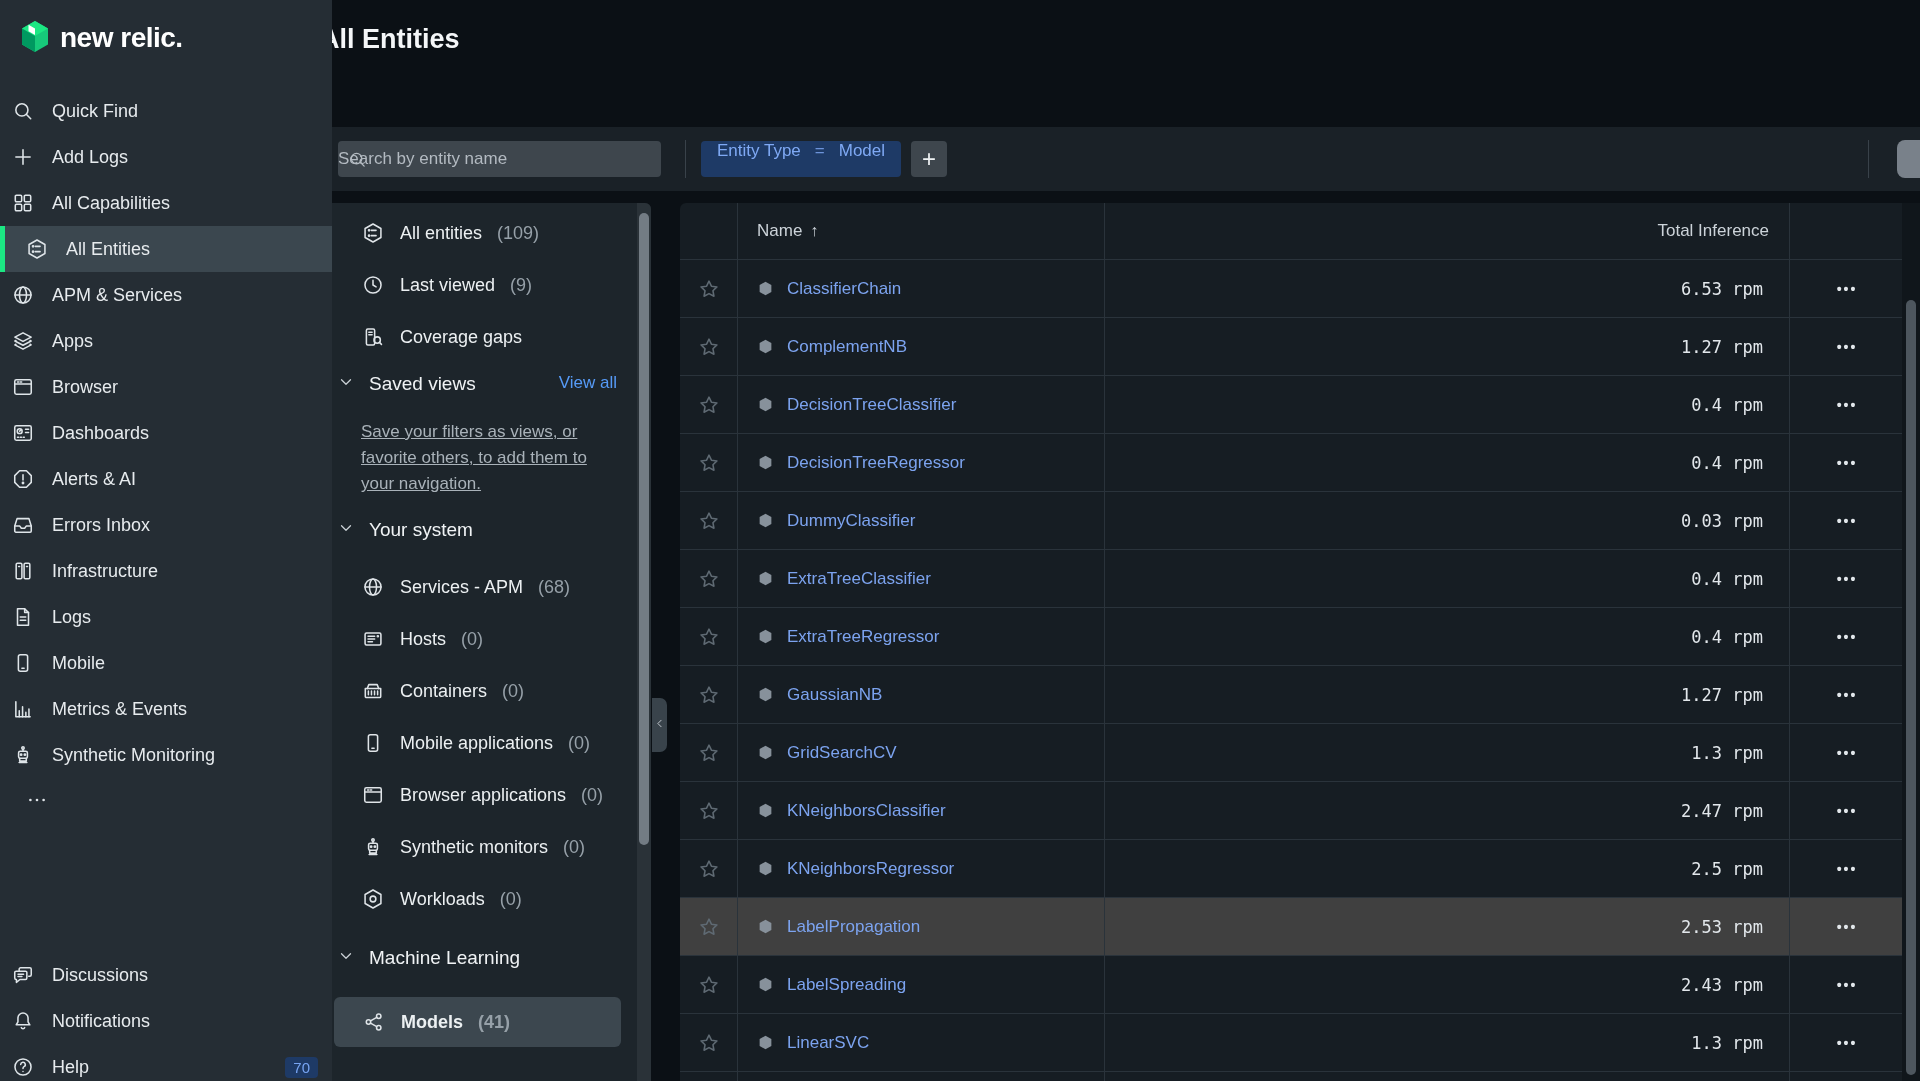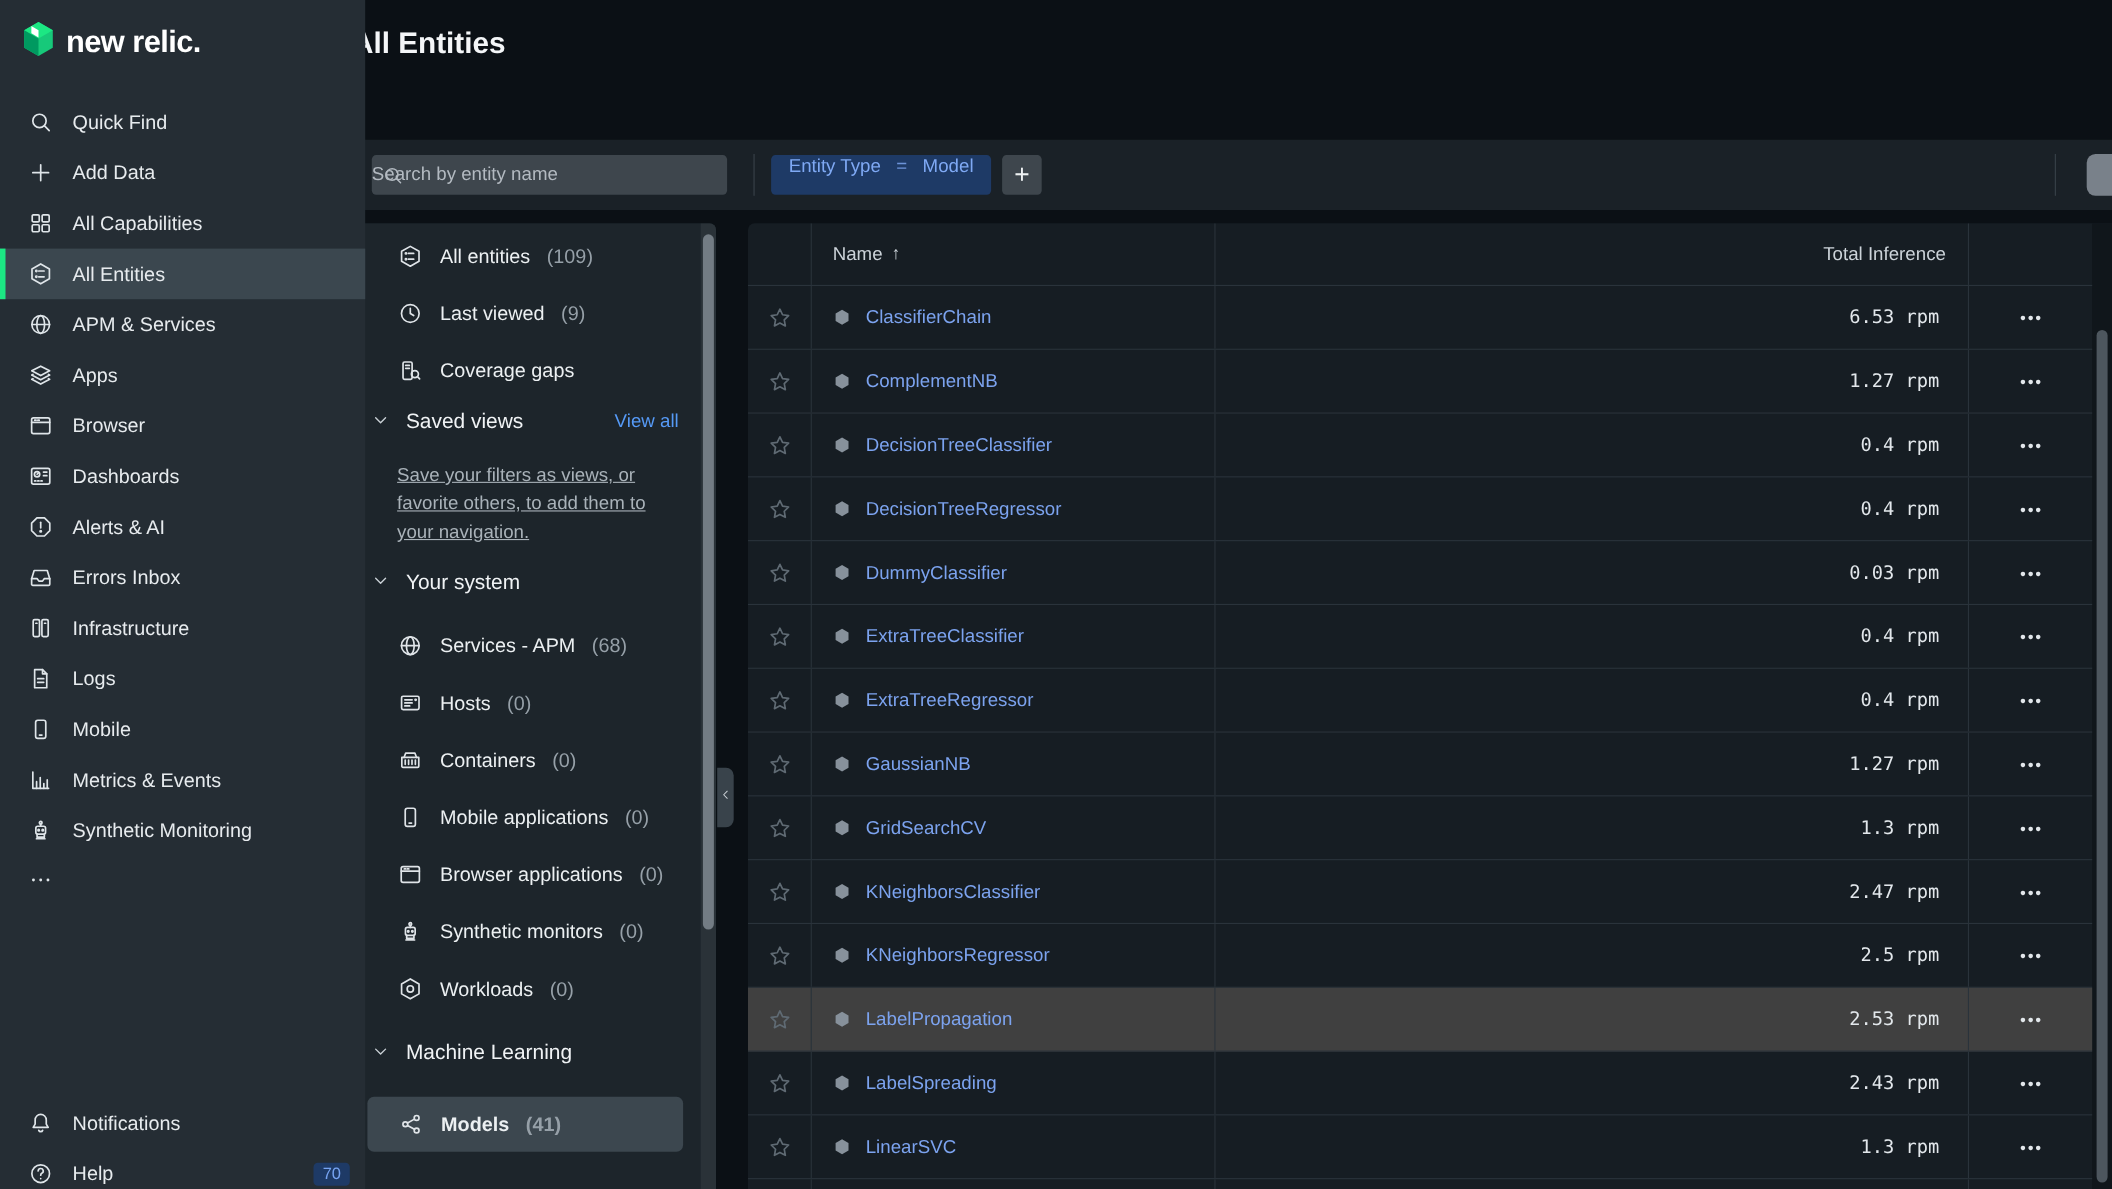--- a/index.html
+++ b/index.html
@@ -12,21 +12,21 @@
     --input-bg:#3e464d; --chip-bg:#1e3a66; --chip-text:#7fa9f4;
   }
   .app{ position:relative; width:1920px; height:1081px; }
 
   
   .sidebar{ position:absolute; left:0; top:0; bottom:0; width:332px;
             background:var(--sidebar-bg); display:flex; flex-direction:column; z-index:5; }
   .logo{ height:76px; display:flex; align-items:center; padding-left:20px; gap:10px; flex:none; }
   .logo-text{ font-size:28px; font-weight:600; color:#ffffff; letter-spacing:-0.5px; }
   .nav{ margin-top:12px; flex:none; }
-  .side-item{ height:46px; display:flex; align-items:center; padding-left:25px; gap:17px;
+  .side-item{ height:46px; display:flex; align-items:center; padding-left:11px; gap:17px;
               font-size:18px; color:#e7ebee; cursor:pointer; }
   .side-item.active{ background:var(--sidebar-active); border-left:5px solid var(--green);
                      padding-left:20px; }
   .s-icon{ width:24px; height:24px; display:flex; align-items:center; justify-content:center;
            color:#dfe5e9; flex:none; }
   .s-icon svg{ width:22px; height:22px; }
   .side-more{ height:44px; display:flex; align-items:center; padding-left:25px; color:#dfe4e8; cursor:pointer; }
   .nav-bottom{ margin-top:auto; margin-bottom:-9px; }
   .badge{ margin-left:auto; margin-right:14px; background:var(--chip-bg); color:#77a4f2;
           font-size:15px; padding:2px 8px; border-radius:4px; }
@@ -141,21 +141,21 @@
             </svg>
           </span>
           <span class="s-label">Quick Find</span>
         </div>
         <div class="side-item">
           <span class="s-icon">
             <svg viewBox="0 0 20 20" fill="none" stroke="currentColor" stroke-width="1.4" stroke-linecap="round" stroke-linejoin="round">
               <path d="M10 3.5v13M3.5 10h13"></path>
             </svg>
           </span>
-          <span class="s-label">Add Data</span>
+          <span class="s-label">Add Logs</span>
         </div>
         <div class="side-item">
           <span class="s-icon">
             <svg viewBox="0 0 20 20" fill="none" stroke="currentColor" stroke-width="1.4" stroke-linecap="round" stroke-linejoin="round">
               <rect x="3" y="3" width="5.8" height="5.8" rx="1"></rect>
               <rect x="11.2" y="3" width="5.8" height="5.8" rx="1"></rect>
               <rect x="3" y="11.2" width="5.8" height="5.8" rx="1"></rect>
               <rect x="11.2" y="11.2" width="5.8" height="5.8" rx="1"></rect>
             </svg>
           </span>
@@ -288,20 +288,30 @@
     <div class="side-more">
       <span class="s-icon">
           <svg viewBox="0 0 20 20" fill="none" stroke="currentColor" stroke-width="1.4" stroke-linecap="round" stroke-linejoin="round">
             <circle cx="4" cy="10" r="1.2" fill="currentColor" stroke="none"></circle>
             <circle cx="10" cy="10" r="1.2" fill="currentColor" stroke="none"></circle>
             <circle cx="16" cy="10" r="1.2" fill="currentColor" stroke="none"></circle>
           </svg>
         </span>
     </div>
     <div class="nav-bottom" id="sidebar-bottom">
+        <div class="side-item">
+          <span class="s-icon">
+            <svg viewBox="0 0 20 20" fill="none" stroke="currentColor" stroke-width="1.4" stroke-linecap="round" stroke-linejoin="round">
+              <path d="M6.5 6V4.8A1.3 1.3 0 0 1 7.8 3.5h8.4a1.3 1.3 0 0 1 1.3 1.3v5a1.3 1.3 0 0 1-1.3 1.3h-1"></path>
+              <path d="M2.5 7.8a1.3 1.3 0 0 1 1.3-1.3h8.4a1.3 1.3 0 0 1 1.3 1.3v5a1.3 1.3 0 0 1-1.3 1.3H7.2l-3.2 2.6v-2.6h-.2a1.3 1.3 0 0 1-1.3-1.3z"></path>
+              <path d="M5.5 9.3h5M5.5 11.3h3.5"></path>
+            </svg>
+          </span>
+          <span class="s-label">Discussions</span>
+        </div>
         <div class="side-item">
           <span class="s-icon">
             <svg viewBox="0 0 20 20" fill="none" stroke="currentColor" stroke-width="1.4" stroke-linecap="round" stroke-linejoin="round">
               <path d="M10 2.8a4.6 4.6 0 0 1 4.6 4.6v3.4l1.6 2.7H3.8l1.6-2.7V7.4A4.6 4.6 0 0 1 10 2.8z"></path>
               <path d="M8.4 16a1.7 1.7 0 0 0 3.2 0"></path>
             </svg>
           </span>
           <span class="s-label">Notifications</span>
         </div>
         <div class="side-item">

